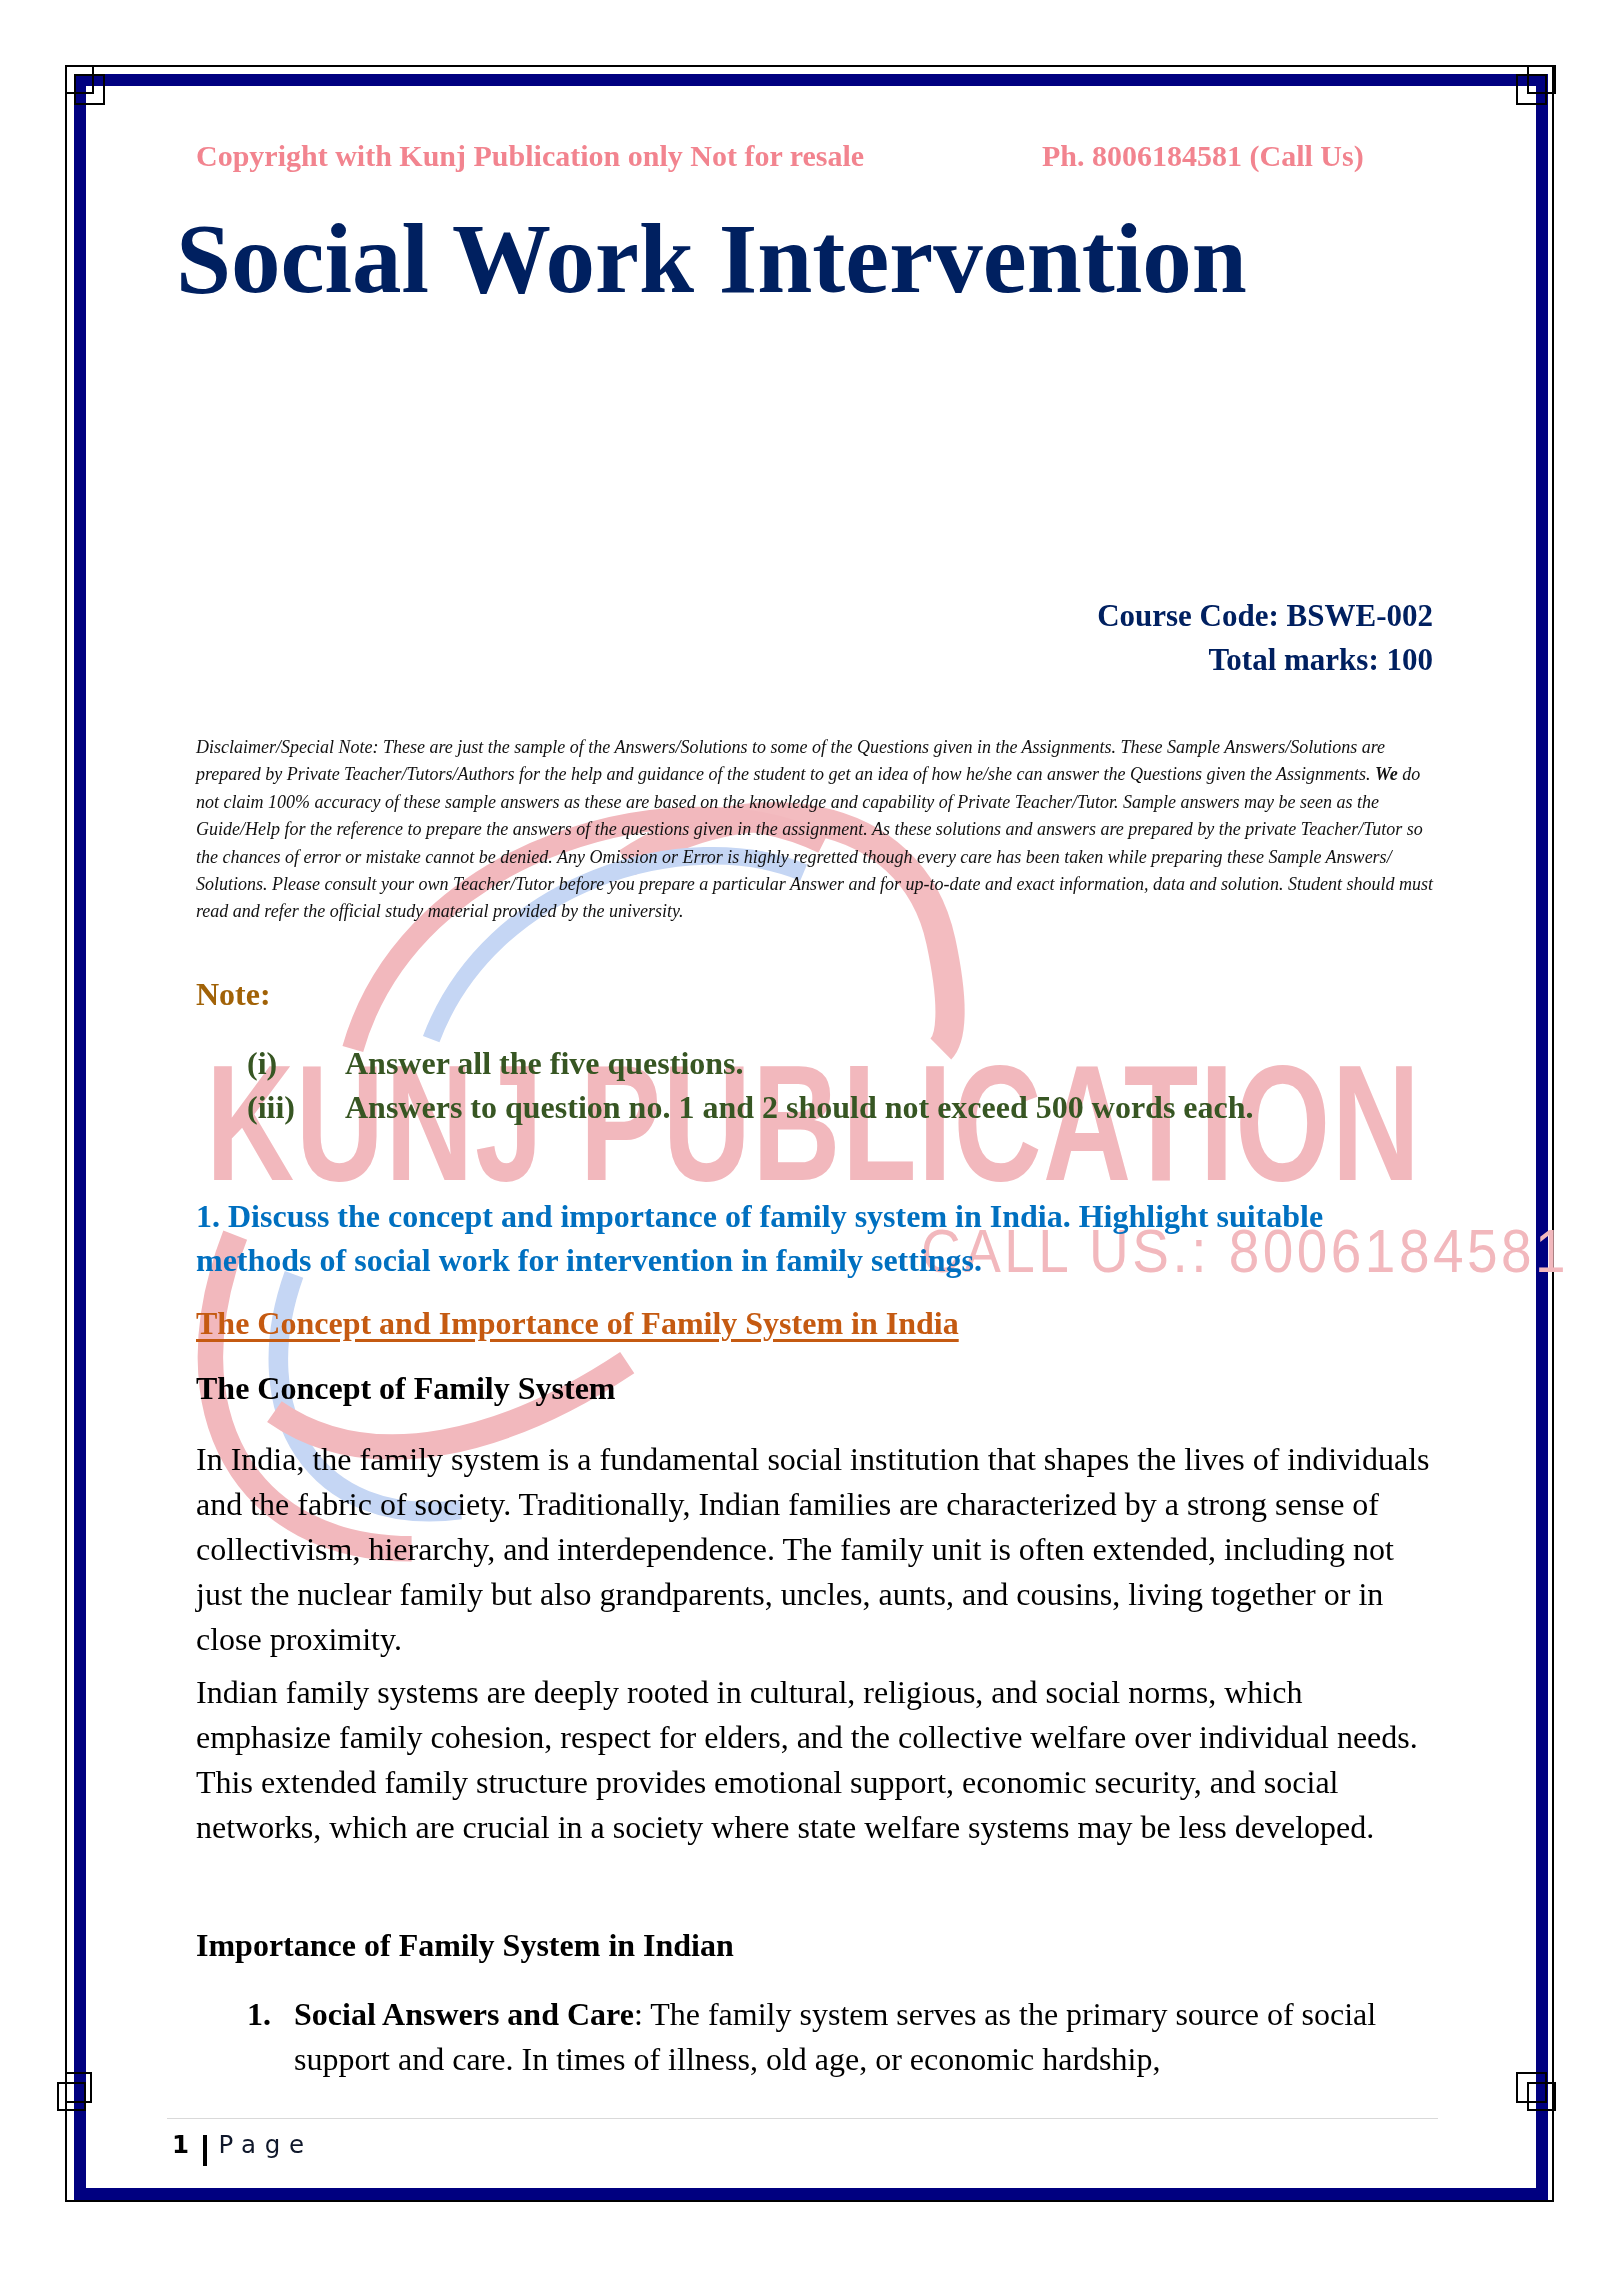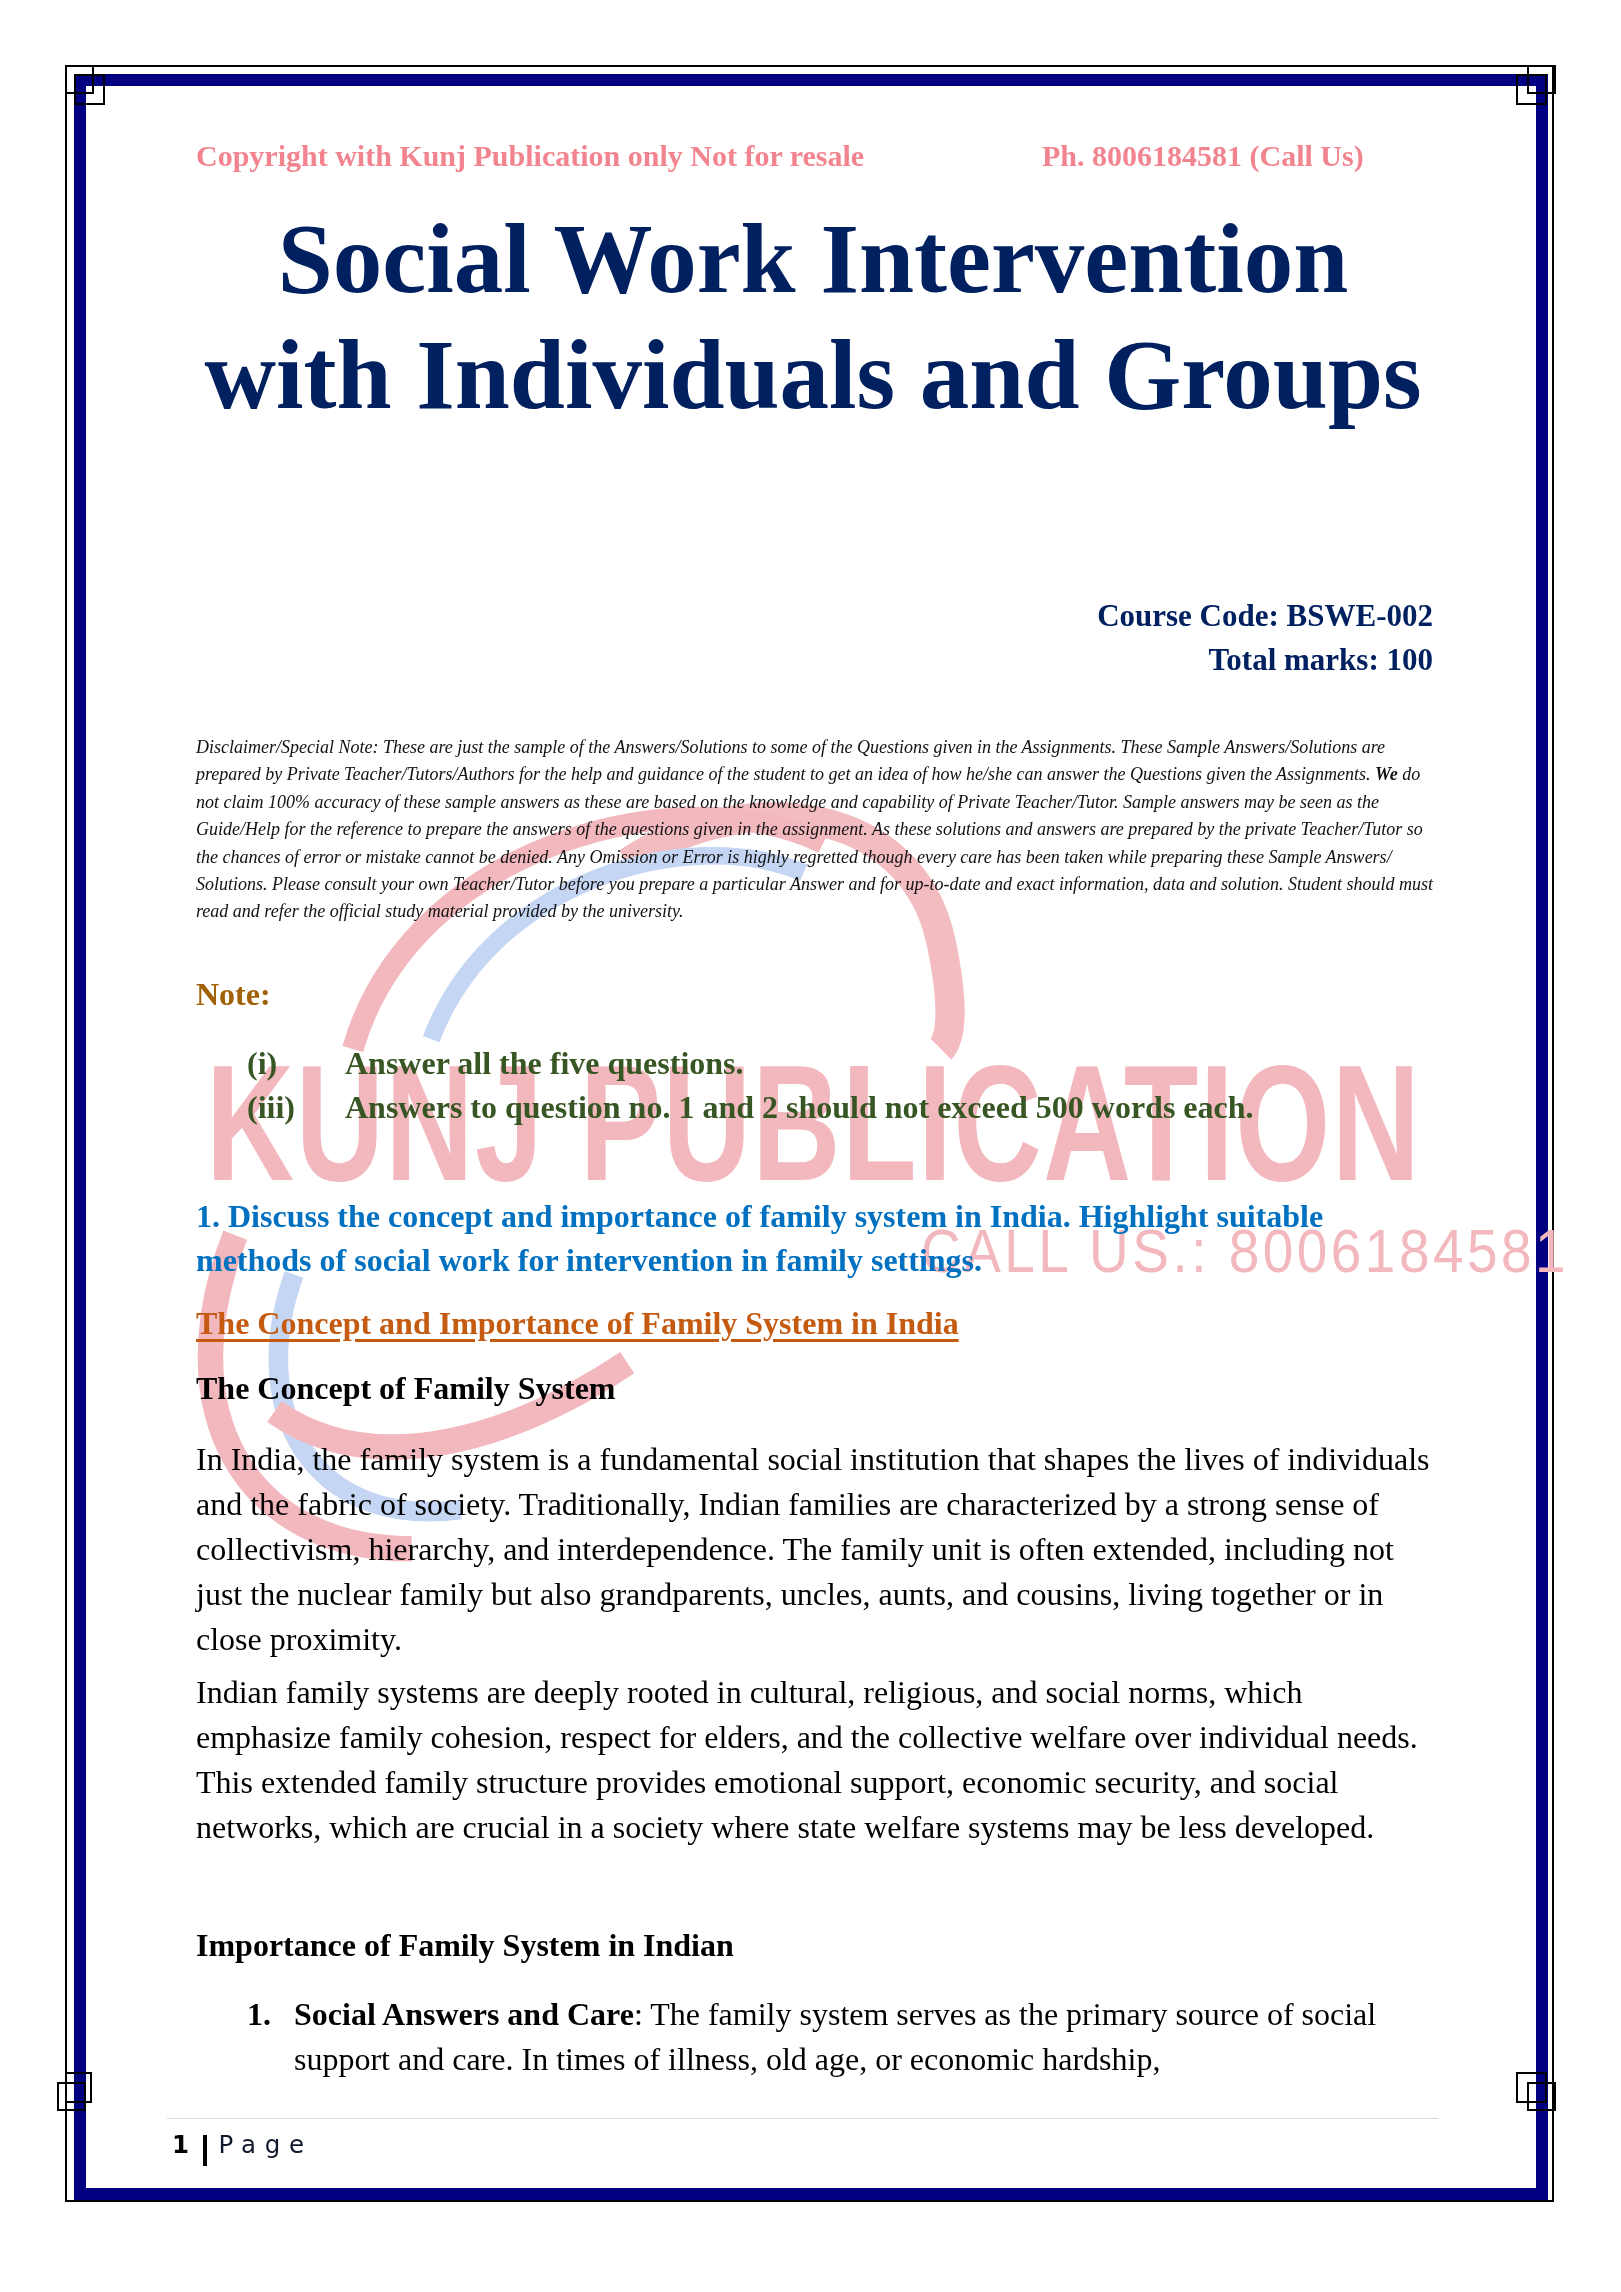--- a/index.html
+++ b/index.html
@@ -41,21 +41,21 @@
   }
 
   .copyright {
     position: absolute; left: 196px; top: 139px; width: 1237px;
     font-family: "Liberation Serif", serif; font-weight: bold; font-size: 30px; color: #f2848f;
     white-space: nowrap;
   }
   .copyright .phone { position: absolute; left: 846px; top: 0; }
 
   .title {
-    position: absolute; left: 176px; top: 201px; width: 1274px; text-align: center;
+    position: absolute; left: 176px; top: 201px; width: 1274px; 
     font-family: "Liberation Serif", serif; font-weight: bold; font-size: 99px; line-height: 116px;
     color: #002060; margin: 0;
   }
 
   .course-block {
     position: absolute; right: 188px; top: 594px; text-align: right;
     font-family: "Liberation Serif", serif; font-weight: bold; font-size: 31px; line-height: 44px; color: #002060;
   }
 
   .disclaimer {
@@ -130,21 +130,20 @@
   <div class="wm-call">CALL US.: 8006184581</div>
 </div>
 
 <div class="copyright">
   <span>Copyright with Kunj Publication only Not for resale</span>
   <span class="phone">Ph. 8006184581 (Call Us)</span>
 </div>
 
 <h1 class="title">
   <span>Social Work Intervention</span><br>
-  <span>with Individuals and Groups</span>
 </h1>
 
 <div class="course-block">
   <div>Course Code: BSWE-002</div>
   <div>Total marks: 100</div>
 </div>
 
 <p class="disclaimer" style="margin:0;">
   <span>Disclaimer/Special Note: These are just the sample of the Answers/Solutions to some of the Questions given in the Assignments. These Sample Answers/Solutions are prepared by Private Teacher/Tutors/Authors for the help and guidance of the student to get an idea of how he/she can answer the Questions given the Assignments. </span><b>We</b><span> do not claim 100% accuracy of these sample answers as these are based on the knowledge and capability of Private Teacher/Tutor. Sample answers may be seen as the Guide/Help for the reference to prepare the answers of the questions given in the assignment. As these solutions and answers are prepared by the private Teacher/Tutor so the chances of error or mistake cannot be denied. Any Omission or Error is highly regretted though every care has been taken while preparing these Sample Answers/ Solutions. Please consult your own Teacher/Tutor before you prepare a particular Answer and for up-to-date and exact information, data and solution. Student should must read and refer the official study material provided by the university.</span>
 </p>

